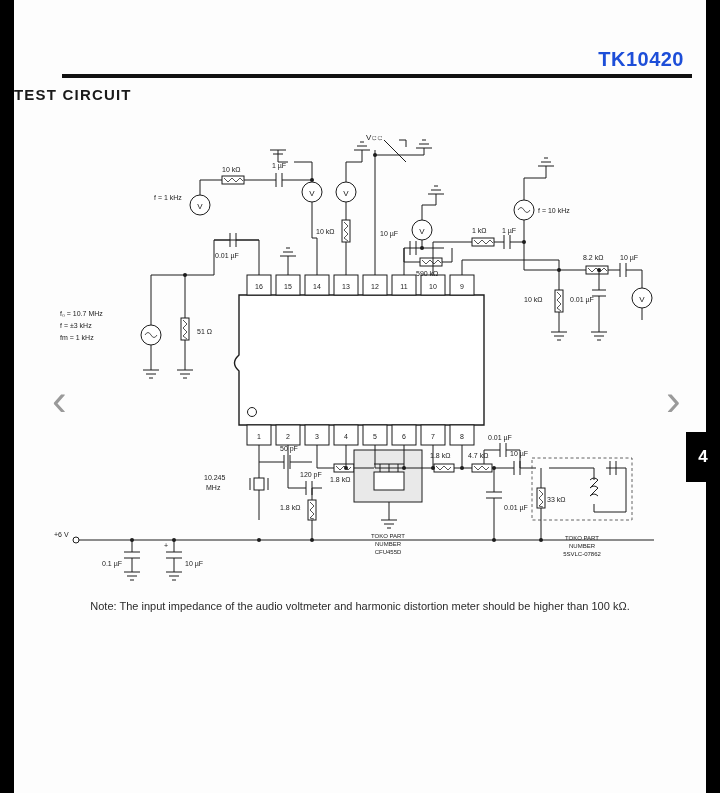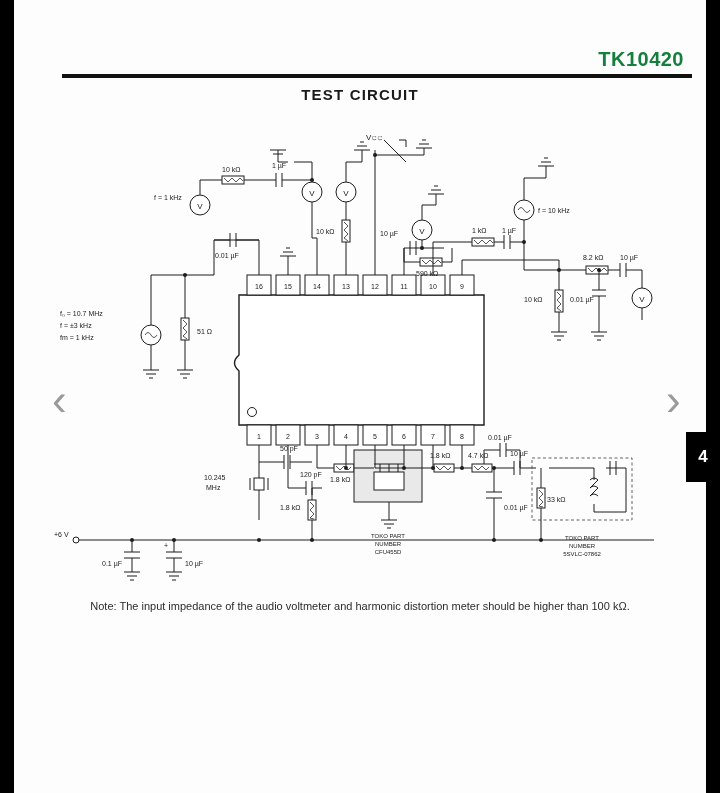--- a/index.html
+++ b/index.html
@@ -57,36 +57,35 @@
   }
 
   
   .part-number {
     position: absolute;
     right: 22px;
     top: 48px;
     font-size: 20px;
     font-weight: bold;
     letter-spacing: .5px;
-    color: #15803d;
+    color: #1d4ed8;
   }
   .rule {
     position: absolute;
     left: 48px;
     top: 74px;
     width: 630px;
     height: 4px;
     background: #111;
   }
   .section-title {
     position: absolute;
     left: 0;
     top: 86px;
     width: 692px;
-    text-align: center;
     font-size: 15px;
     font-weight: bold;
     letter-spacing: 1.2px;
     color: #1a1a1a;
   }
 
   
   .tab-marker {
     position: absolute;
     left: 686px;

